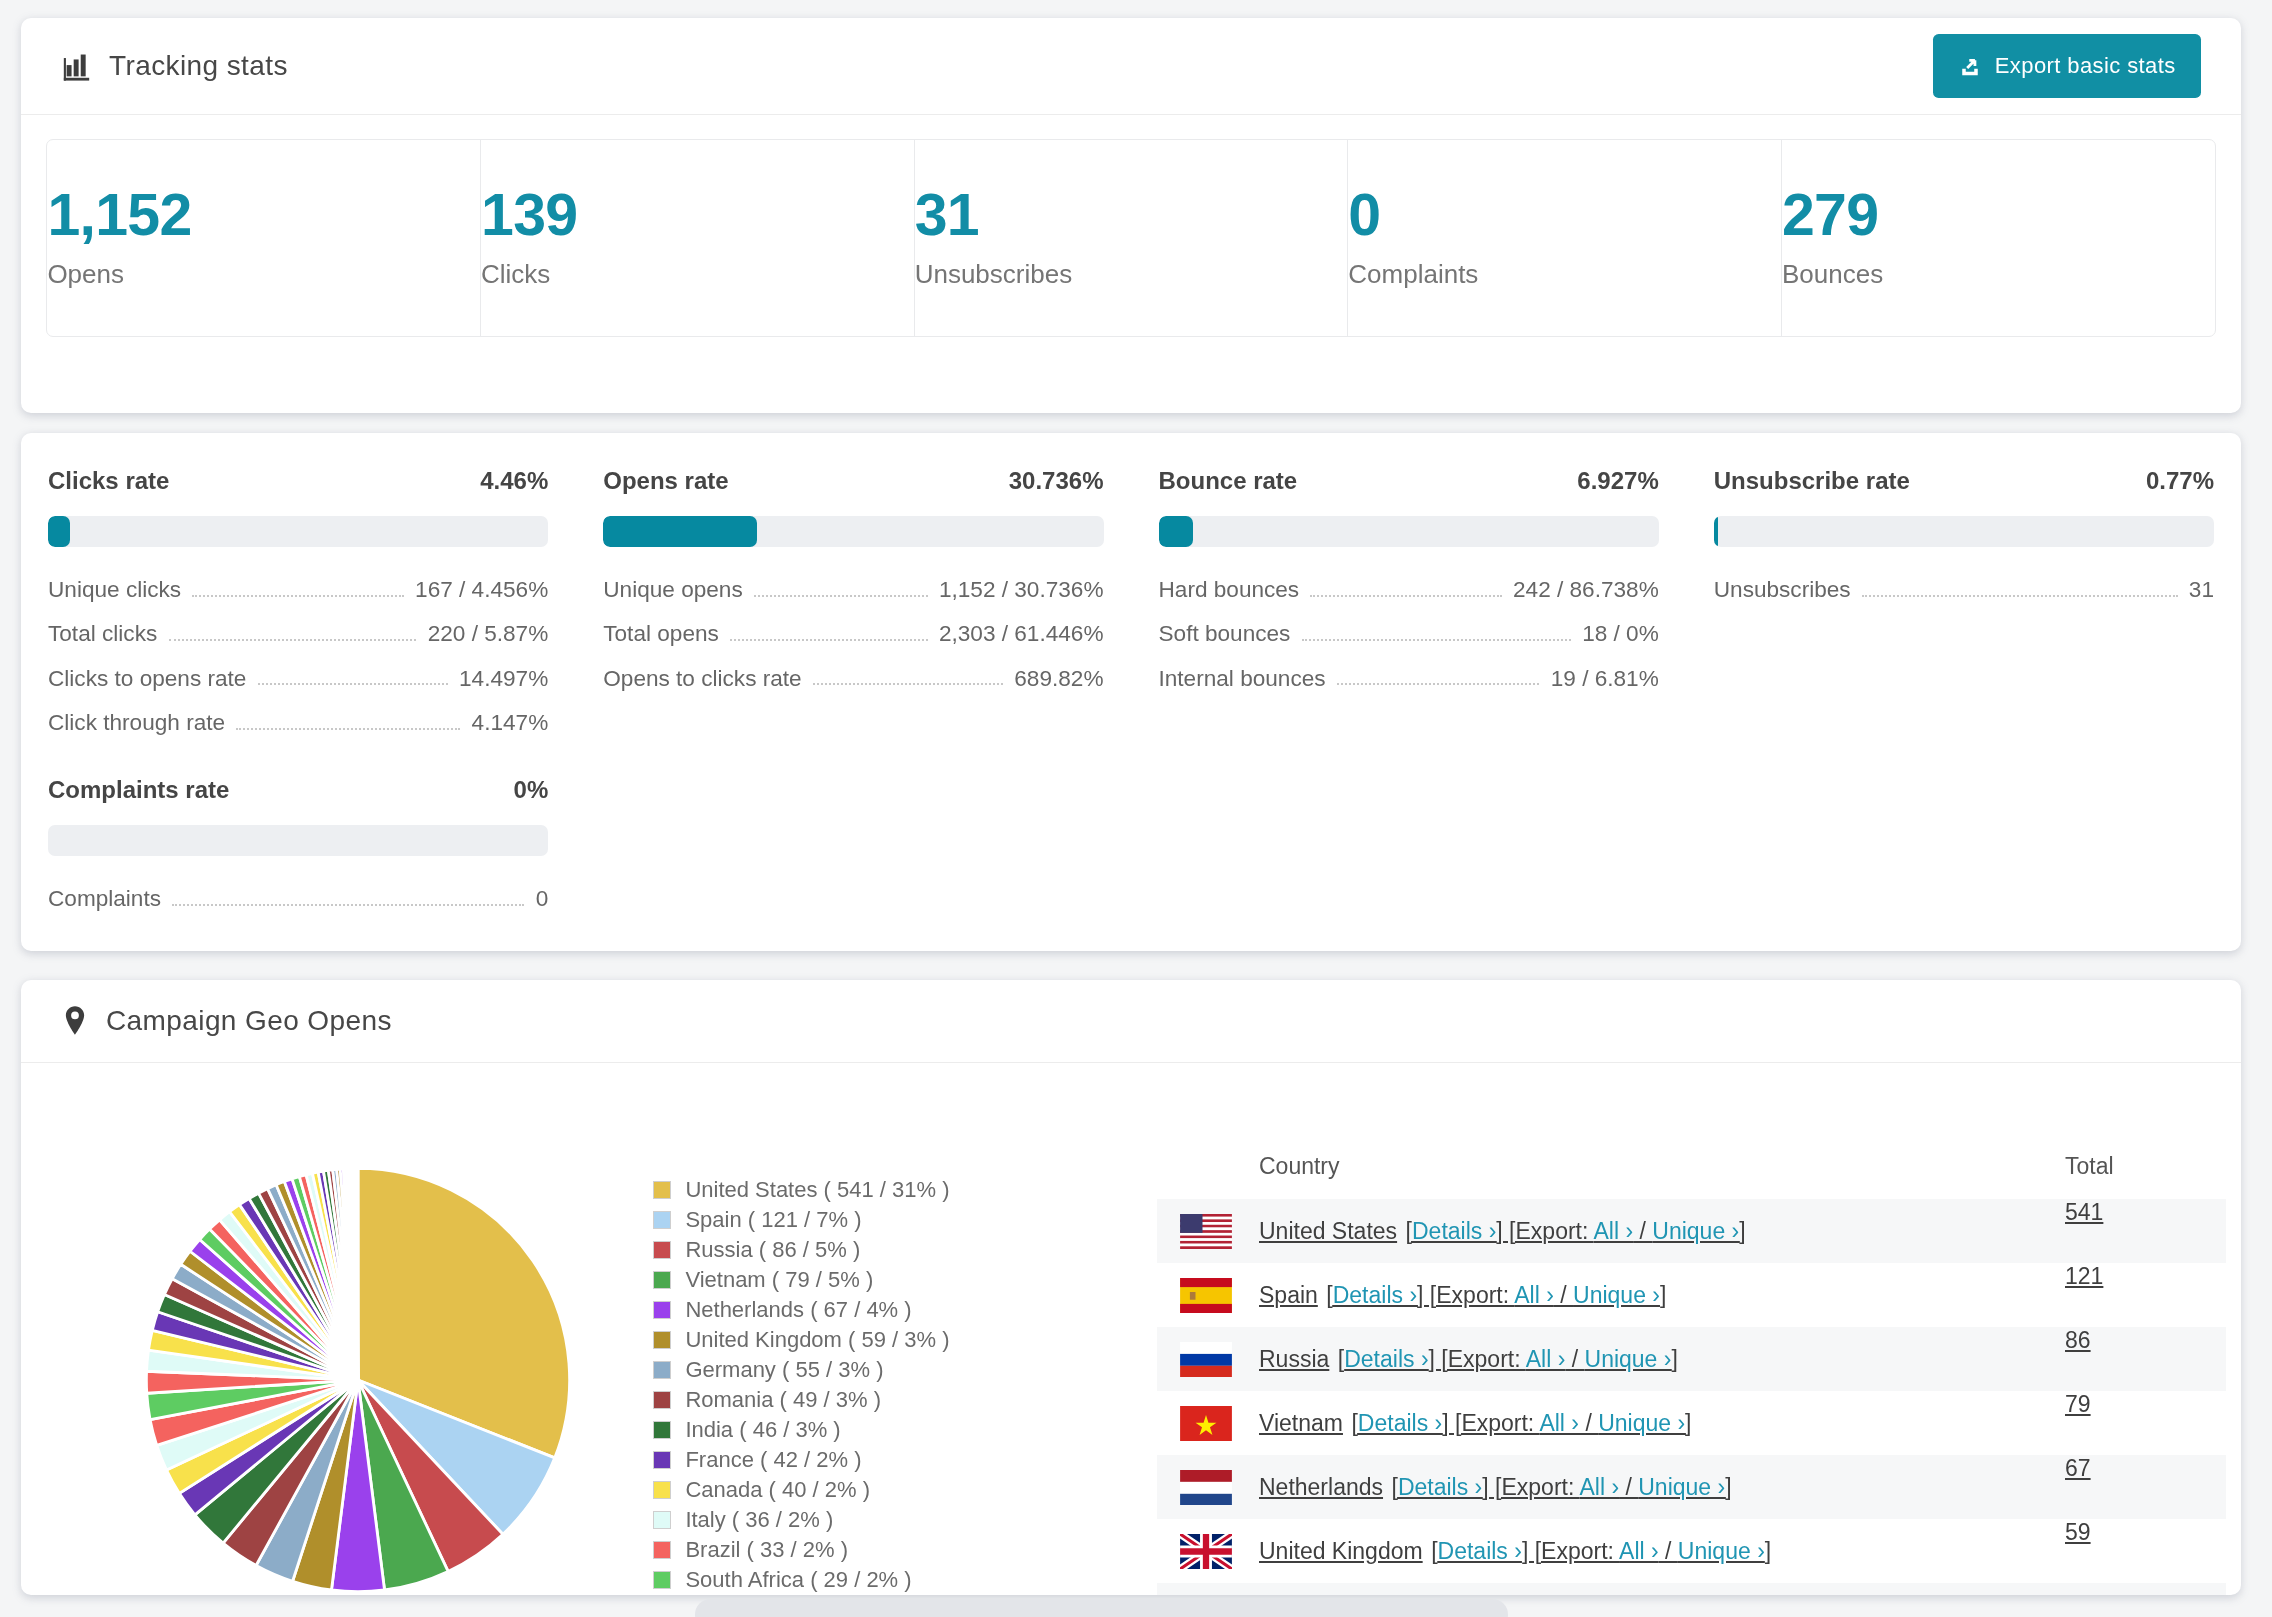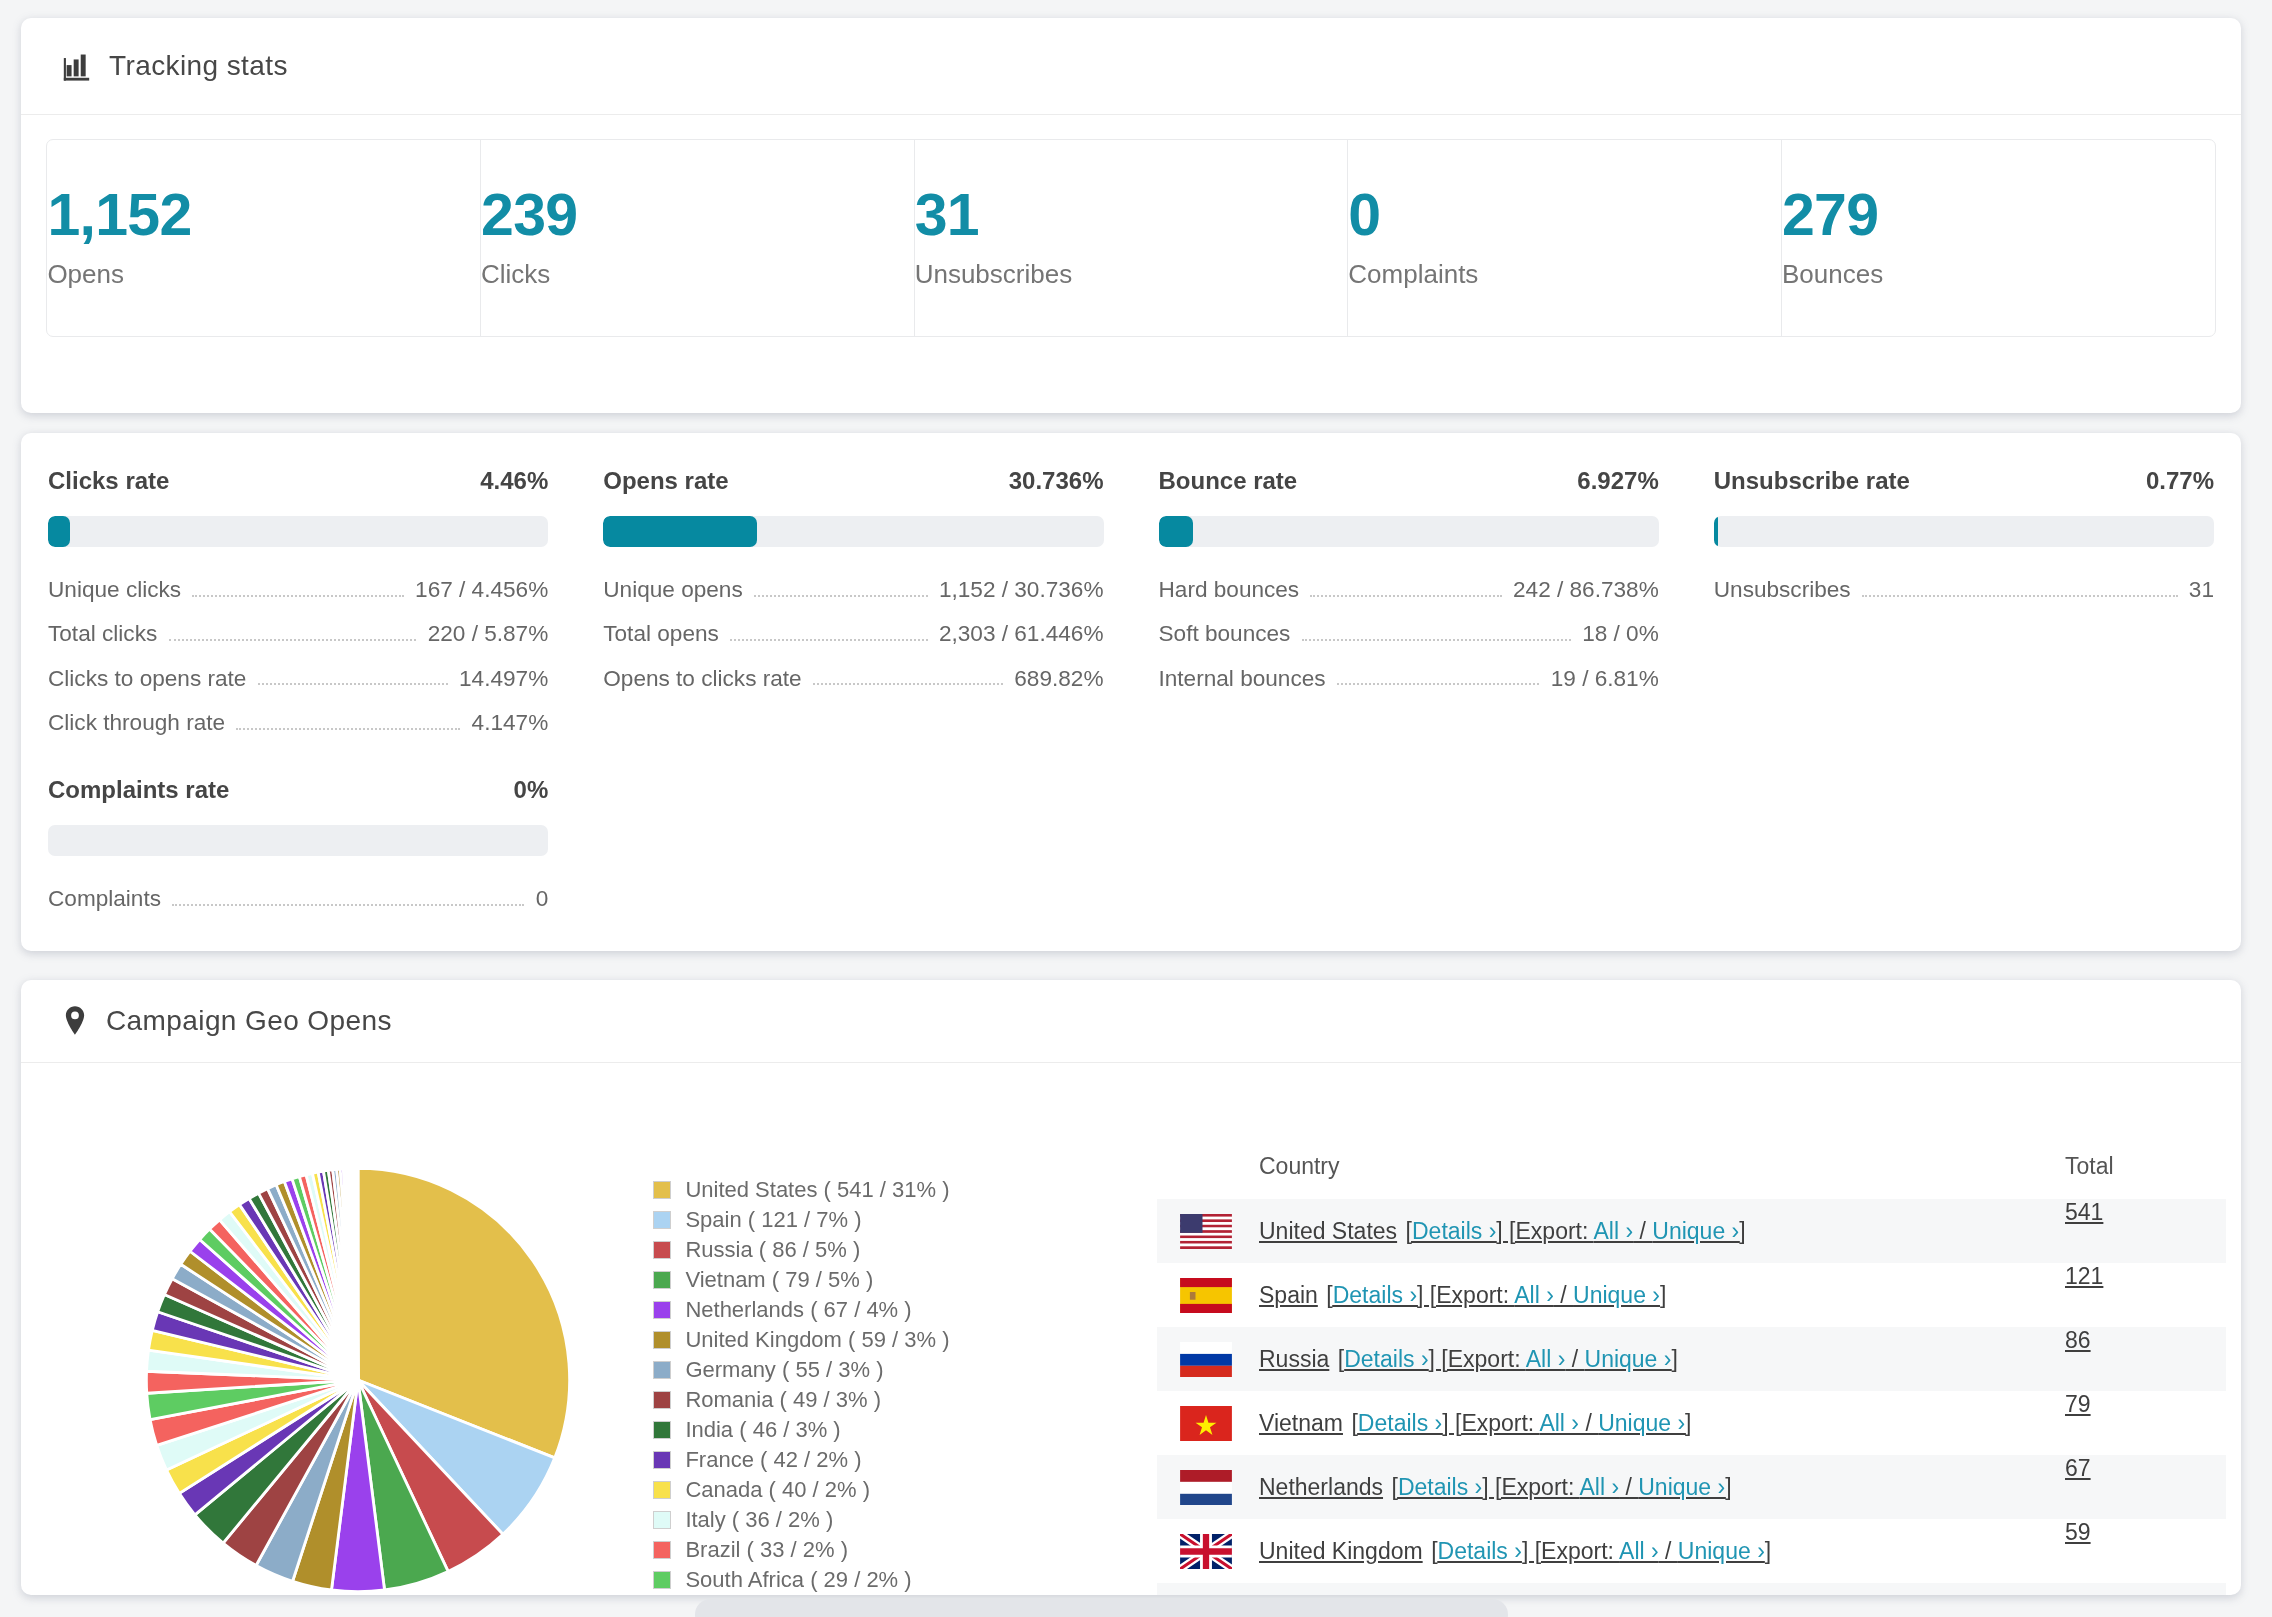--- a/index.html
+++ b/index.html
@@ -70,28 +70,37 @@
                 <rect x="8" y="20" width="7" height="16"></rect>
                 <rect x="18" y="12" width="7" height="24"></rect>
                 <rect x="28" y="5" width="7" height="31"></rect>
                 <rect x="4" y="38" width="36" height="4"></rect>
                 <rect x="4" y="10" width="3" height="32"></rect>
               </g>
             </svg>
         </span>
         <h1>Tracking stats</h1>
       </div>
+      <button class="export-btn">
+        <span style="display:flex">
+          <svg width="25.4" height="25.4" viewBox="0 0 36 36">
+              <path d="M6 30h22v-9h-5v4H11v-4H6z" fill="#fff"></path>
+              <path d="M13 20 24 9m0 0h-8M24 9v8" stroke="#fff" stroke-width="4" fill="none"></path>
+            </svg>
+        </span>
+        <span>Export basic stats</span>
+      </button>
     </div>
     <div class="stats-row" id="stats-row">
         <div class="stat-cell">
           <div class="stat-value">1,152</div>
           <div class="stat-label">Opens</div>
         </div>
         <div class="stat-cell">
-          <div class="stat-value">239</div>
+          <div class="stat-value">139</div>
           <div class="stat-label">Clicks</div>
         </div>
         <div class="stat-cell">
           <div class="stat-value">31</div>
           <div class="stat-label">Unsubscribes</div>
         </div>
         <div class="stat-cell">
           <div class="stat-value">0</div>
           <div class="stat-label">Complaints</div>
         </div>

